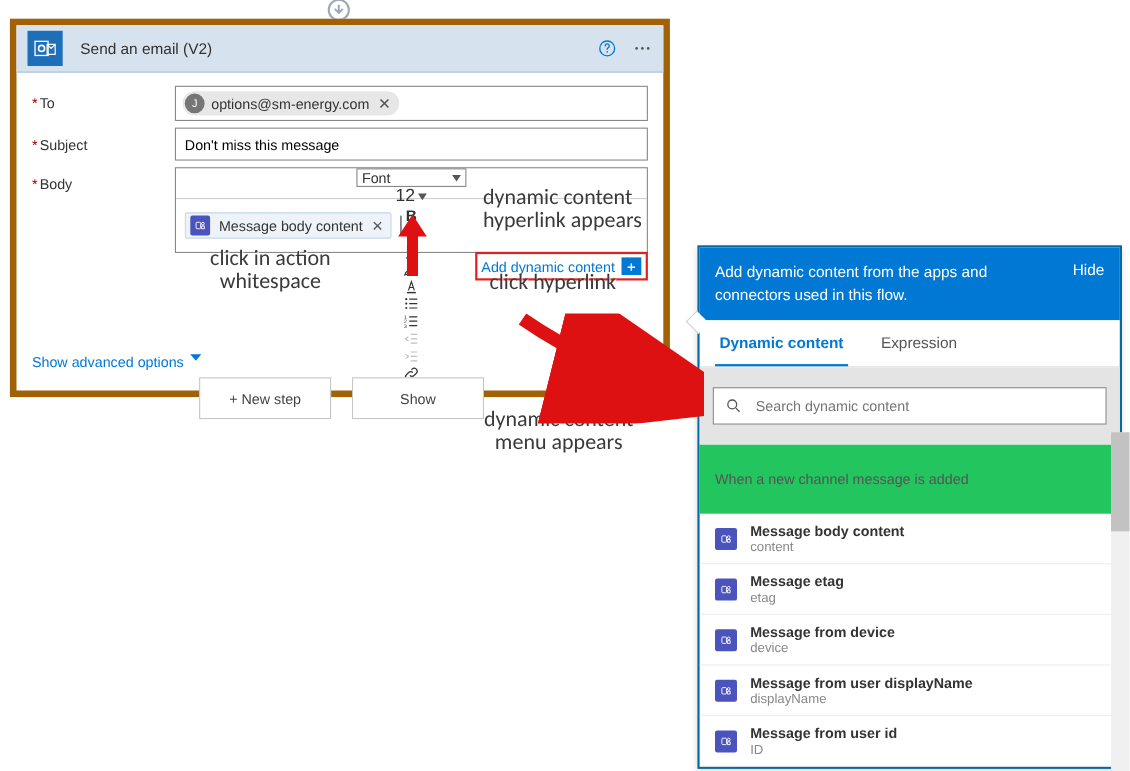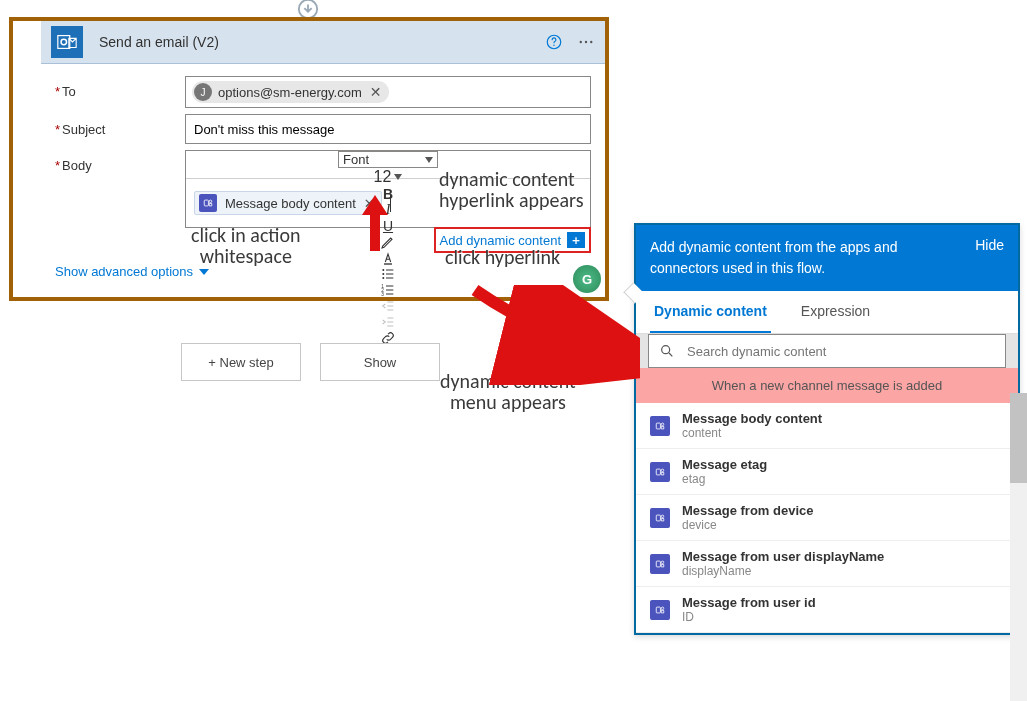--- a/index.html
+++ b/index.html
@@ -1,19 +1,19 @@
 <!DOCTYPE html>
 <html><head>
 <meta charset="utf-8">
 <style>
   *{box-sizing:border-box;}
   body{margin:0;font-family:"Segoe UI",Arial,sans-serif;font-size:13px;color:#333;background:#fff;width:1027px;height:701px;position:relative;overflow:hidden;}
   .arrow-down{position:absolute;left:297px;top:-2px;}
   .arrow-down svg{width:22px;height:22px;}
-  .card{position:absolute;left:9px;top:17px;width:600px;border:4px solid #a16207;background:#fff;padding-left:28px;}
+  .card{position:absolute;left:9px;top:17px;width:600px;border:6px solid #a16207;background:#fff;}
   .card-header{height:43px;background:#d6e3ef;display:flex;align-items:center;padding:0 10px;border-bottom:1px solid #a9c1d8;}
   .card-icon{width:32px;height:32px;background:#1d6fb8;display:flex;align-items:center;justify-content:center;}
   .card-title{margin-left:16px;font-size:14px;color:#323130;}
   .card-header-right{margin-left:auto;display:flex;align-items:center;gap:14px;}
   .help-icon,.ellipsis-icon{width:18px;height:18px;display:flex;align-items:center;justify-content:center;color:#0078d4;cursor:pointer;}
   .ellipsis-icon{color:#555;}
   .card-body{padding:12px 14px 18px 14px;position:relative;}
   .field-row{display:flex;align-items:flex-start;margin-bottom:6px;}
   .field-label{width:130px;padding-top:8px;font-size:13px;color:#333;}
   .req{color:#a80000;margin-right:2px;}
@@ -33,35 +33,35 @@
   .tbtn.disabled{color:#c0c0c0;cursor:default;}
   .editor-area{min-height:48px;padding:8px;display:flex;align-items:center;gap:6px;flex-wrap:wrap;}
   .token{display:inline-flex;align-items:center;background:#eef3fa;border:1px solid #c8d6e8;border-radius:2px;padding:2px 6px 2px 4px;font-size:13px;height:24px;}
   .token-icon{width:18px;height:18px;background:#4b53bc;border-radius:2px;display:flex;align-items:center;justify-content:center;margin-right:8px;}
   .token-icon svg,.li-icon svg{width:10px;height:10px;}
   .token-close{margin-left:8px;font-size:13px;color:#555;cursor:pointer;}
   .caret{width:1px;height:18px;background:#333;margin-left:2px;}
   .add-dyn{position:absolute;right:14px;top:163px;border:2px solid #d22;padding:3px 4px;display:flex;align-items:center;gap:6px;cursor:pointer;}
   .add-dyn-text{color:#0078d4;font-size:13px;}
   .add-dyn-btn{width:18px;height:16px;background:#0078d4;color:#fff;display:flex;align-items:center;justify-content:center;font-size:12px;font-weight:bold;}
-  .adv-opts{display:flex;align-items:center;color:#0078d4;font-size:13px;margin-top:36px;cursor:pointer;gap:6px;}
+  .adv-opts{display:flex;color:#0078d4;font-size:13px;margin-top:92px;cursor:pointer;gap:6px;}
   .chev-down{border-left:5px solid transparent;border-right:5px solid transparent;border-top:6px solid #0078d4;}
   .grammarly{position:absolute;right:4px;bottom:4px;width:28px;height:28px;border-radius:50%;background:radial-gradient(circle,#4dba87 0%,#2d8c5a 100%);display:flex;align-items:center;justify-content:center;color:#fff;font-weight:bold;}
   .dyn-panel{position:absolute;left:634px;top:223px;width:386px;border:2px solid #0369a1;background:#fff;box-shadow:0 2px 6px rgba(0,0,0,0.15);}
   .dyn-panel-head{background:#0078d4;color:#fff;padding:12px 14px;font-size:14px;display:flex;align-items:flex-start;}
   .dyn-panel-head-text{flex:1;line-height:1.5;}
   .hide-link{margin-left:14px;cursor:pointer;}
   .tabs{display:flex;border-bottom:1px solid #ddd;padding:0 14px;}
   .tab{padding:12px 4px;margin-right:26px;font-size:14px;color:#555;cursor:pointer;border-bottom:2px solid transparent;}
   .tab.active{color:#0078d4;font-weight:600;border-bottom-color:#0078d4;}
-  .search-wrap{padding:0 12px;background:#e4e4e4;}
+  .search-wrap{padding:18px 12px;background:#e4e4e4;}
   .search-box{background:#fff;border:1px solid #8a8886;height:34px;display:flex;align-items:center;padding:0 10px;gap:10px;}
   .search-box input{border:none;outline:none;flex:1;font-size:13px;}
   .dc-scroll{max-height:310px;overflow-y:auto;position:relative;}
-  .dc-group-head{background:#fca5a5;padding:10px 14px;font-size:13px;color:#555;text-align:center;}
+  .dc-group-head{background:#22c55e;padding:24px 14px;font-size:13px;color:#555;}
   .dc-item{display:flex;align-items:center;padding:8px 14px;border-bottom:1px solid #eee;cursor:pointer;}
   .li-icon{width:20px;height:20px;background:#4b53bc;border-radius:2px;display:flex;align-items:center;justify-content:center;margin-right:12px;flex-shrink:0;}
   .dc-texts{display:flex;flex-direction:column;}
   .dc-title{font-size:13px;font-weight:600;color:#333;}
   .dc-sub{font-size:12px;color:#888;}
   .outer-scrollbar{position:absolute;right:0;top:393px;width:17px;height:308px;background:#f0f0f0;}
   .os-thumb{width:17px;height:90px;background:#c2c2c2;}
   .footer-btn{position:absolute;top:343px;width:120px;height:38px;border:1px solid #c6c6c6;background:#fff;display:flex;align-items:center;justify-content:center;font-size:13px;color:#444;cursor:pointer;}
   .btn-newstep{left:181px;}
   .btn-save{left:320px;}

